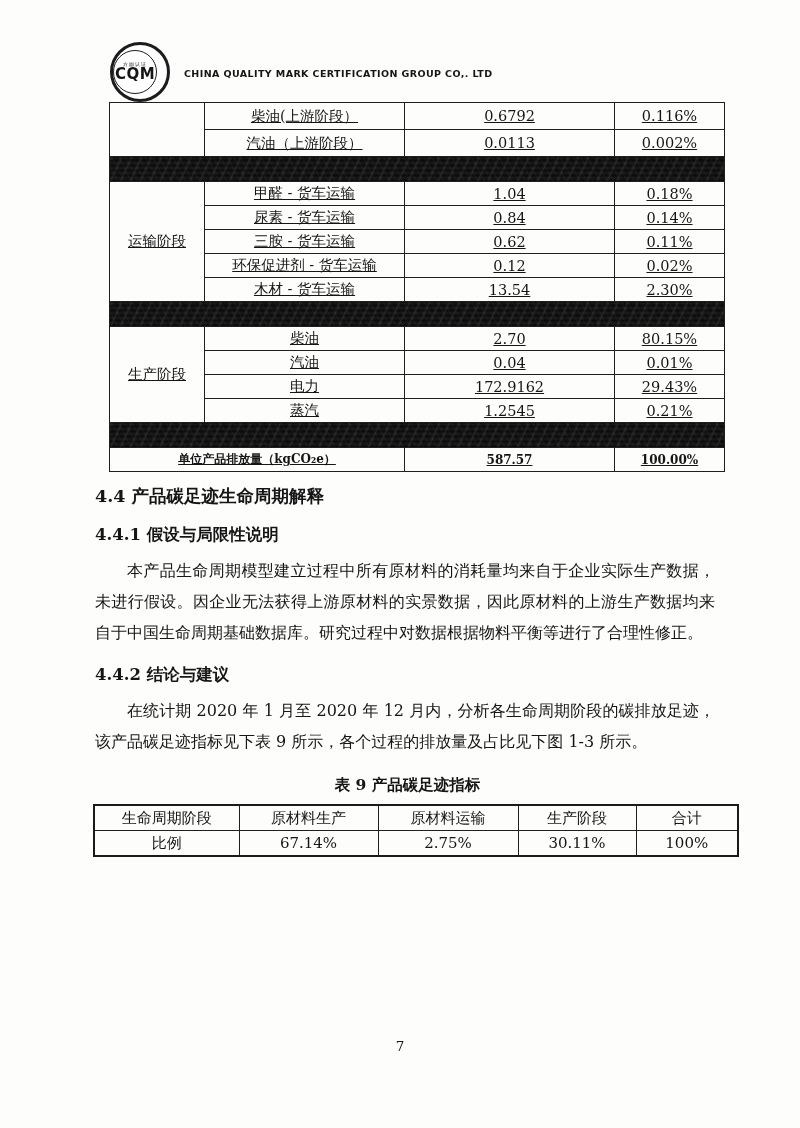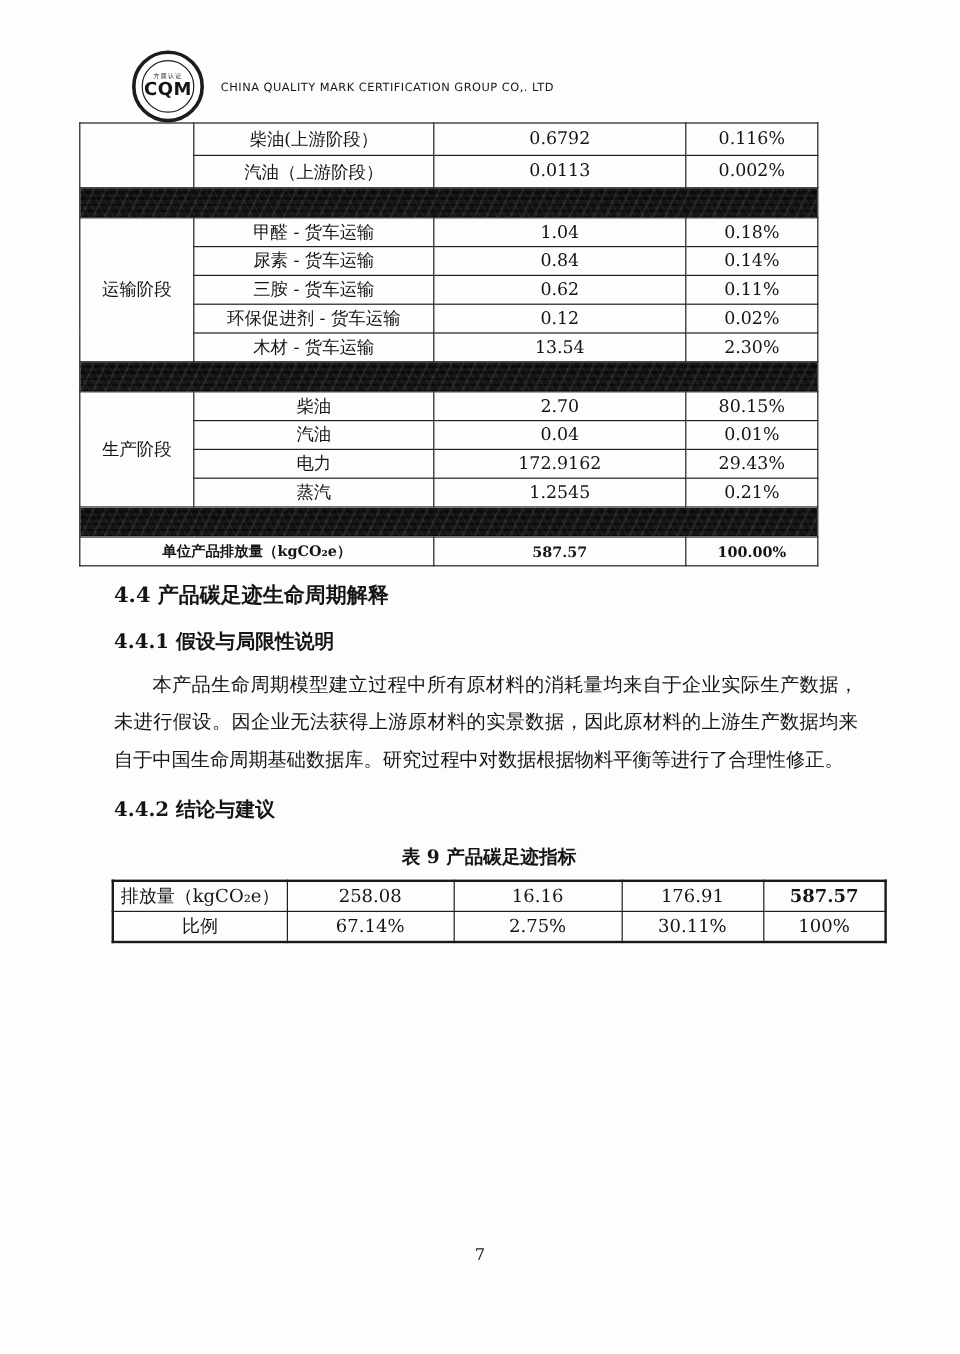--- a/index.html
+++ b/index.html
@@ -3,32 +3,32 @@
 <meta charset="utf-8">
 <style>
   html,body{margin:0;padding:0;background:#e8e8e8;}
   .page{
     position:relative;width:800px;height:1128px;margin:0 auto;background:#fdfdfc;
     font-family:"DejaVu Serif","Liberation Serif",serif;color:#151515;overflow:hidden;
   }
   
   .header{display:flex;align-items:center;gap:14px;padding:44px 0 0 110px;height:56px;}
   .logo{flex:0 0 auto;width:54px;height:54px;border:3px solid #1c1c1c;border-radius:50%;
-        display:flex;align-items:center;justify-content:center;background:#fff;}
+        display:flex;align-items:center;background:#fff;}
   .logo-inner{width:42px;height:42px;border:1.5px solid #1c1c1c;border-radius:50%;
         display:flex;flex-direction:column;align-items:center;justify-content:center;line-height:1;}
   .logo-tiny{font-size:5px;font-family:"DejaVu Sans","Liberation Sans",sans-serif;letter-spacing:1px;}
   .logo-text{font-size:15px;font-weight:bold;font-family:"DejaVu Sans","Liberation Sans",sans-serif;letter-spacing:.5px;}
   .company-cn{font-size:20px;font-weight:bold;letter-spacing:3px;
         font-family:"DejaVu Sans","Liberation Sans",sans-serif;}
-  .company-en{font-size:9.5px;font-weight:normal;letter-spacing:.4px;margin-top:2px;
+  .company-en{font-size:9.5px;font-weight:bold;letter-spacing:.4px;margin-top:2px;
         font-family:"DejaVu Sans","Liberation Sans",sans-serif;}
   
   table{border-collapse:collapse;table-layout:fixed;}
-  .t1{margin:2px 0 0 66px;width:615px;}
+  .t1{margin:2px 0 0 109px;width:615px;text-decoration:underline;}
   .t1 td{border:1.5px solid #1f1f1f;text-align:center;font-size:14.5px;padding:0 2px;
          height:23px;vertical-align:middle;overflow:hidden;}
   .t1 tr.tall td{height:26px;}
   .t1 td.redacted{
       height:24px;background-color:#161616;
       background-image:
         repeating-linear-gradient(115deg, rgba(255,255,255,0.07) 0 2px, transparent 2px 9px),
         repeating-linear-gradient(62deg, rgba(255,255,255,0.05) 0 1px, transparent 1px 6px),
         repeating-linear-gradient(0deg, rgba(0,0,0,0.5) 0 2px, transparent 2px 5px);
   }
@@ -142,37 +142,38 @@
         <td>587.57</td>
         <td>100.00%</td>
       </tr>
     </tbody>
   </table>
 
   <div class="h44">4.4 产品碳足迹生命周期解释</div>
   <div class="h441">4.4.1 假设与局限性说明</div>
   <p class="para">本产品生命周期模型建立过程中所有原材料的消耗量均来自于企业实际生产数据，未进行假设。因企业无法获得上游原材料的实景数据，因此原材料的上游生产数据均来自于中国生命周期基础数据库。研究过程中对数据根据物料平衡等进行了合理性修正。</p>
   <div class="h442">4.4.2 结论与建议</div>
+  <p class="para">在统计期 2020 年 1 月至 2020 年 12 月内，分析各生命周期阶段的碳排放足迹，该产品碳足迹指标见下表 9 所示，各个过程的排放量及占比见下图 1-3 所示。</p>
 
   <div class="caption">表 9 产品碳足迹指标</div>
   <table class="t9">
     <colgroup>
         <col style="width:145px">
         <col style="width:139px">
         <col style="width:140px">
         <col style="width:118px">
         <col style="width:102px">
       </colgroup>
     <tbody>
       <tr>
-        <td>排放量（kgCO₂e）</td>
-        <td>258.08</td>
-        <td>16.16</td>
-        <td>176.91</td>
-        <td class="bold">587.57</td>
+        <td>生命周期阶段</td>
+        <td>原材料生产</td>
+        <td>原材料运输</td>
+        <td>生产阶段</td>
+        <td>合计</td>
       </tr>
       <tr>
         <td>比例</td>
         <td>67.14%</td>
         <td>2.75%</td>
         <td>30.11%</td>
         <td>100%</td>
       </tr>
     </tbody>
   </table>

